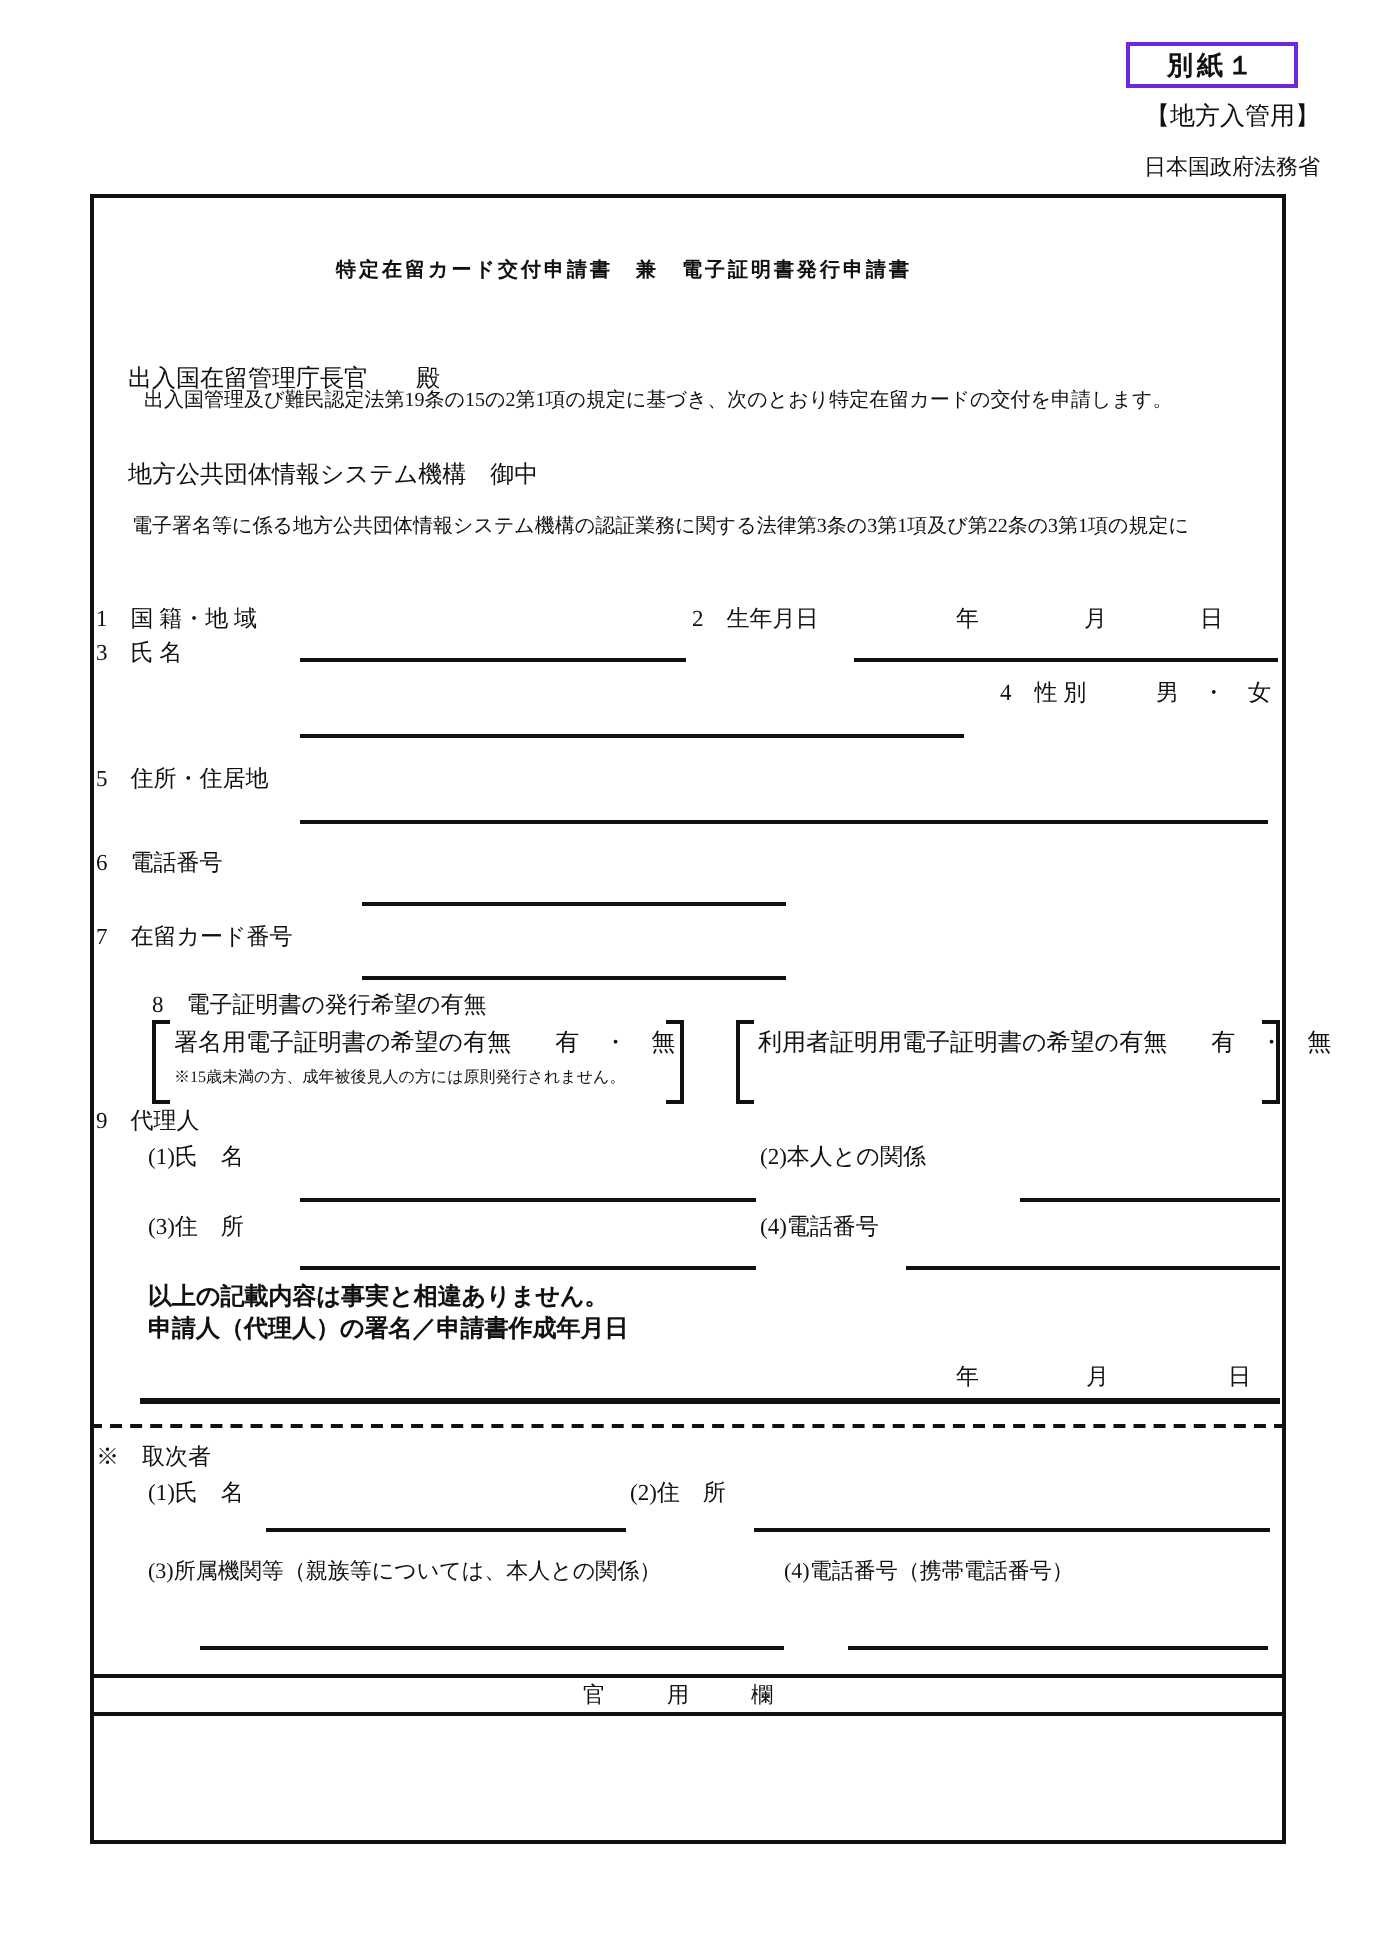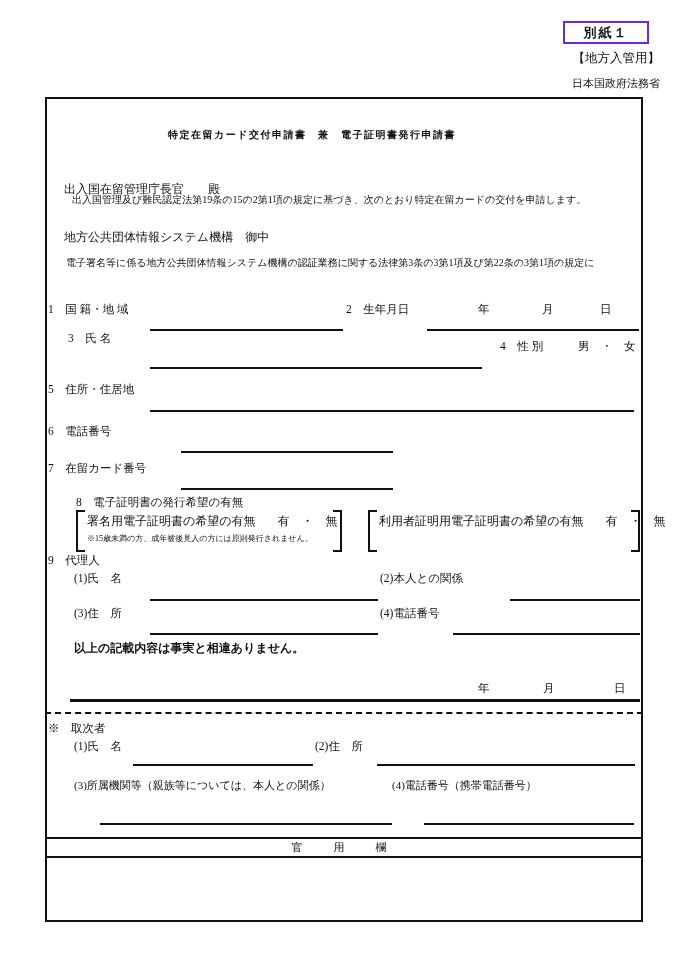--- a/index.html
+++ b/index.html
@@ -69,21 +69,21 @@
   <span class="abs small" style="left:56px;top:256px;">　電子署名等に係る地方公共団体情報システム機構の認証業務に関する法律第3条の3第1項及び第22条の3第1項の規定に</span>
 
   <span class="abs lbl" style="left:48px;top:302px;">1　国 籍・地 域</span>
   <span class="abs lbl" style="left:346px;top:302px;">2　生年月日</span>
   <span class="abs lbl" style="left:478px;top:302px;">年</span>
   <span class="abs lbl" style="left:542px;top:302px;">月</span>
   <span class="abs lbl" style="left:600px;top:302px;">日</span>
   <div class="fline" style="left:150px;top:329px;width:193px;"></div>
   <div class="fline" style="left:427px;top:329px;width:212px;"></div>
 
-  <span class="abs lbl" style="left:48px;top:331px;padding-left:20px;">3　氏 名</span>
+  <span class="abs lbl" style="left:48px;top:319px;">3　氏 名</span>
   <span class="abs lbl" style="left:500px;top:339px;">4　性 別</span>
   <span class="abs lbl" style="left:578px;top:339px;">男　・　女</span>
   <div class="fline" style="left:150px;top:367px;width:332px;"></div>
 
   <span class="abs lbl" style="left:48px;top:382px;">5　住所・住居地</span>
   <div class="fline" style="left:150px;top:410px;width:484px;"></div>
 
   <span class="abs lbl" style="left:48px;top:424px;">6　電話番号</span>
   <div class="fline" style="left:181px;top:451px;width:212px;"></div>
 
@@ -119,20 +119,21 @@
   <span class="abs lbl" style="left:74px;top:571px;">(1)氏　名</span>
   <span class="abs lbl" style="left:380px;top:571px;">(2)本人との関係</span>
   <div class="fline" style="left:150px;top:599px;width:228px;"></div>
   <div class="fline" style="left:510px;top:599px;width:130px;"></div>
   <span class="abs lbl" style="left:74px;top:606px;">(3)住　所</span>
   <span class="abs lbl" style="left:380px;top:606px;">(4)電話番号</span>
   <div class="fline" style="left:150px;top:633px;width:228px;"></div>
   <div class="fline" style="left:453px;top:633px;width:187px;"></div>
 
   <span class="abs boldg" style="left:74px;top:640px;">以上の記載内容は事実と相違ありません。</span>
+  <span class="abs boldg" style="left:74px;top:656px;">申請人（代理人）の署名／申請書作成年月日</span>
   <span class="abs lbl" style="left:478px;top:681px;">年</span>
   <span class="abs lbl" style="left:543px;top:681px;">月</span>
   <span class="abs lbl" style="left:614px;top:681px;">日</span>
   <div class="thick"></div>
 
   <div class="dashed"></div>
 
   <span class="abs lbl" style="left:48px;top:721px;">※　取次者</span>
   <span class="abs lbl" style="left:74px;top:739px;">(1)氏　名</span>
   <span class="abs lbl" style="left:315px;top:739px;">(2)住　所</span>

